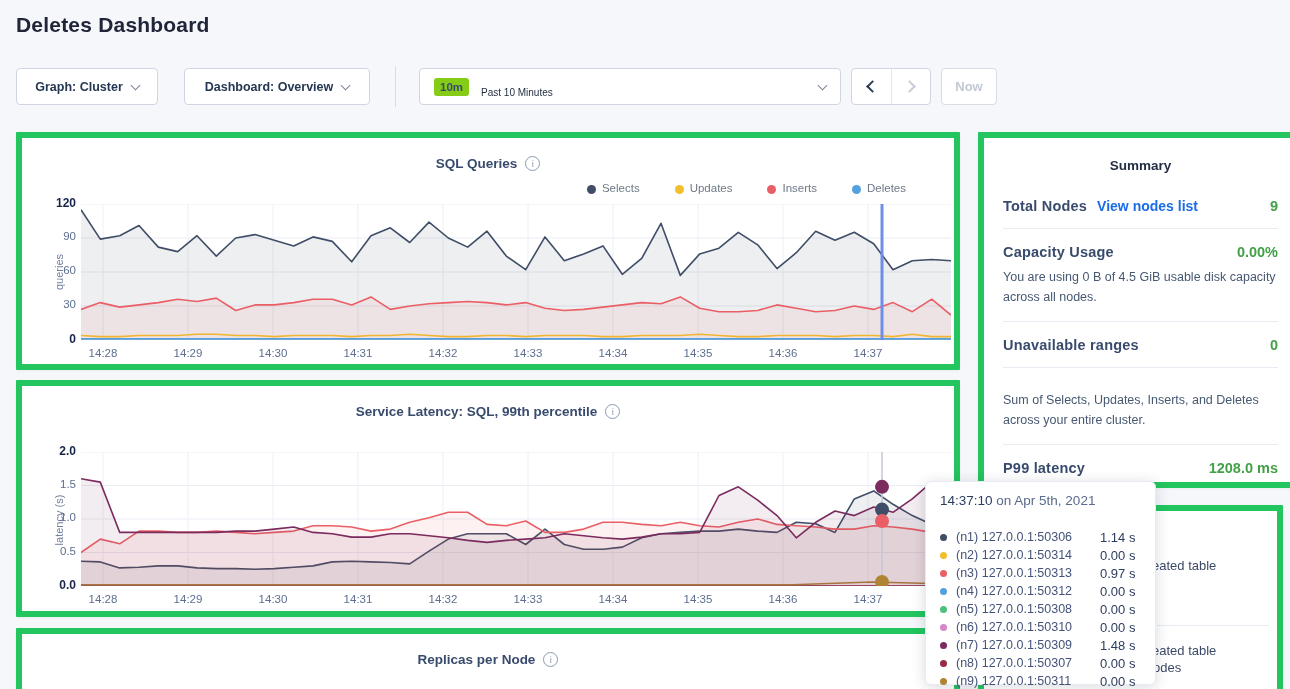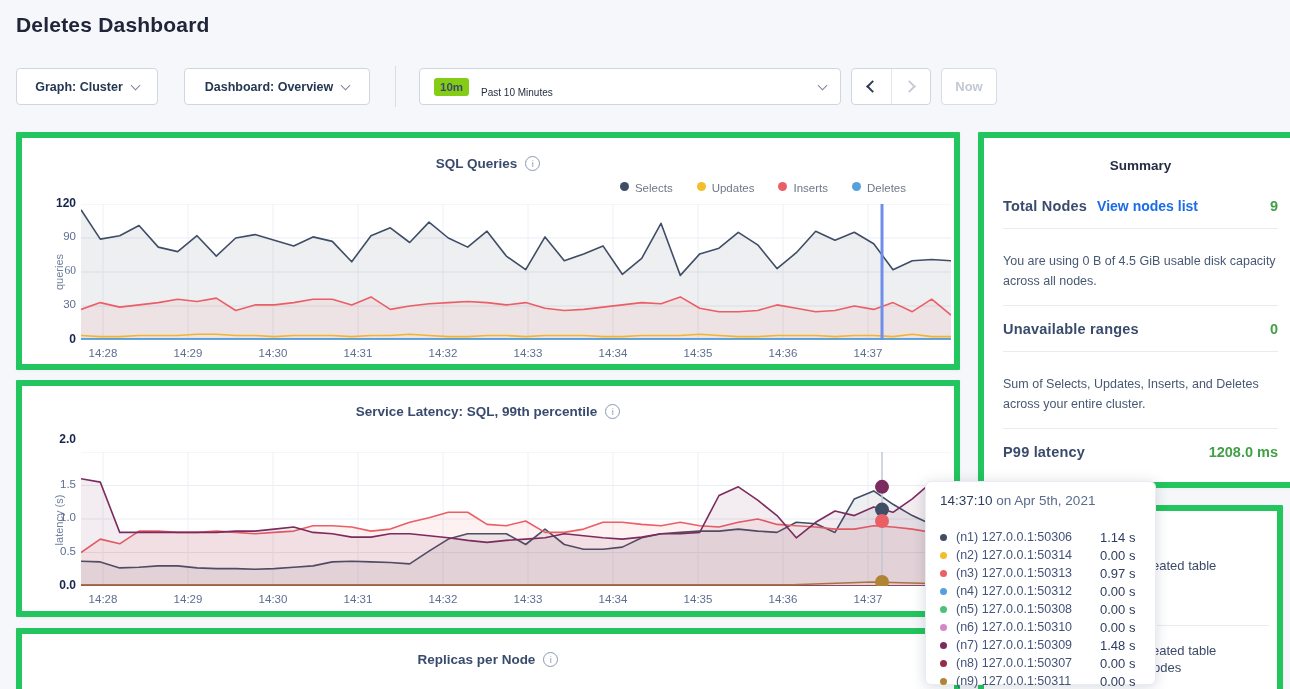--- a/index.html
+++ b/index.html
@@ -34,21 +34,21 @@
   .chart-card1 { left:16px; top:132px; width:944px; height:238px; }
   .chart-card2 { left:16px; top:380px; width:944px; height:237px; }
   .chart-card3 { left:16px; top:628px; width:944px; height:120px; }
 
   .chart-title-row { display:flex; align-items:center; justify-content:center; gap:8px; padding-top:18px; }
   .chart-title { font-size:13.5px; font-weight:700; color:#394b6d; }
   .info-icon { width:15px; height:15px; border:1.2px solid #8b99b0; border-radius:50%; color:#8b99b0; font-size:9.5px;
                display:inline-flex; align-items:center; justify-content:center; font-weight:400; }
 
   .legend { position:absolute; top:44px; right:48px; display:flex; gap:24px; }
-  .lg-item { display:flex; align-items:flex-start; gap:6px; font-size:11.5px; color:#6e7887; cursor:pointer; }
+  .lg-item { display:flex; align-items:flex-end; gap:6px; font-size:11.5px; color:#6e7887; cursor:pointer;margin-left:11px; }
   .lg-dot { width:9px; height:9px; border-radius:50%; display:inline-block; }
 
   .plot { position:absolute; left:59px; top:66px; }
   .ytick { position:absolute; left:14px; width:40px; text-align:right; font-size:11.5px; color:#5d6e90; }
   .ytick.bold { font-size:12px; font-weight:700; color:#17264a; }
   .xtick { position:absolute; width:40px; text-align:center; font-size:11.5px; color:#5d6e90; }
   .unit-label { position:absolute; left:37px; top:134px; transform:translate(-50%,-50%) rotate(-90deg);
                 font-size:11px; color:#71809e; white-space:nowrap; }
 
   .summary-card { left:978px; top:132px; width:325px; height:356px; }
@@ -155,21 +155,21 @@
           <polygon points="0.0,5.7 19.3,35.1 38.7,31.7 58.0,21.5 77.3,43.1 96.7,47.6 116.0,31.7 135.3,52.1 154.7,34.0 174.0,30.6 193.3,36.3 212.7,41.9 232.0,32.9 251.3,37.4 270.7,57.8 290.0,31.7 309.3,23.8 328.7,38.5 348.0,18.1 367.3,34.0 386.7,43.1 406.0,27.2 425.3,52.1 444.7,65.7 464.0,32.9 483.3,56.7 502.7,49.9 522.0,41.9 541.3,70.3 560.7,54.4 580.0,19.3 599.3,71.4 618.7,49.9 638.0,44.2 657.3,28.3 676.7,40.8 696.0,64.6 715.3,48.7 734.7,27.2 754.0,36.3 773.3,28.3 792.7,39.7 812.0,65.7 831.3,56.7 850.7,55.5 870.0,56.7 870,136 0,136" fill="#3f4d66" fill-opacity="0.09" stroke="none"></polygon>
           <polyline points="0.0,5.7 19.3,35.1 38.7,31.7 58.0,21.5 77.3,43.1 96.7,47.6 116.0,31.7 135.3,52.1 154.7,34.0 174.0,30.6 193.3,36.3 212.7,41.9 232.0,32.9 251.3,37.4 270.7,57.8 290.0,31.7 309.3,23.8 328.7,38.5 348.0,18.1 367.3,34.0 386.7,43.1 406.0,27.2 425.3,52.1 444.7,65.7 464.0,32.9 483.3,56.7 502.7,49.9 522.0,41.9 541.3,70.3 560.7,54.4 580.0,19.3 599.3,71.4 618.7,49.9 638.0,44.2 657.3,28.3 676.7,40.8 696.0,64.6 715.3,48.7 734.7,27.2 754.0,36.3 773.3,28.3 792.7,39.7 812.0,65.7 831.3,56.7 850.7,55.5 870.0,56.7" fill="none" stroke="#3f4d66" stroke-width="1.6" stroke-linejoin="round"></polyline>
           <polyline points="0.0,131.5 19.3,132.6 38.7,132.6 58.0,131.5 77.3,131.5 96.7,131.5 116.0,130.3 135.3,130.3 154.7,131.5 174.0,131.5 193.3,132.6 212.7,131.5 232.0,131.5 251.3,131.5 270.7,132.6 290.0,131.5 309.3,131.5 328.7,130.3 348.0,131.5 367.3,132.6 386.7,132.6 406.0,131.5 425.3,131.5 444.7,132.6 464.0,131.5 483.3,131.5 502.7,131.5 522.0,132.6 541.3,132.6 560.7,131.5 580.0,131.5 599.3,131.5 618.7,130.3 638.0,131.5 657.3,132.6 676.7,132.6 696.0,131.5 715.3,131.5 734.7,131.5 754.0,132.6 773.3,131.5 792.7,131.5 812.0,132.6 831.3,130.3 850.7,132.6 870.0,132.6" fill="none" stroke="#f2be2c" stroke-width="1.6" stroke-linejoin="round"></polyline>
           <polygon points="0.0,105.4 19.3,98.6 38.7,103.1 58.0,100.9 77.3,98.6 96.7,95.2 116.0,97.5 135.3,94.1 154.7,106.5 174.0,100.9 193.3,100.9 212.7,98.6 232.0,95.2 251.3,95.2 270.7,100.9 290.0,92.9 309.3,105.4 328.7,102.0 348.0,99.7 367.3,98.6 386.7,97.5 406.0,98.6 425.3,100.9 444.7,98.6 464.0,104.3 483.3,106.5 502.7,105.4 522.0,103.1 541.3,100.9 560.7,98.6 580.0,99.7 599.3,92.9 618.7,104.3 638.0,107.7 657.3,107.7 676.7,106.5 696.0,100.9 715.3,104.3 734.7,107.7 754.0,106.5 773.3,102.0 792.7,105.4 812.0,98.6 831.3,107.7 850.7,95.2 870.0,111.1 870,136 0,136" fill="#ea5f66" fill-opacity="0.09" stroke="none"></polygon>
           <polyline points="0.0,105.4 19.3,98.6 38.7,103.1 58.0,100.9 77.3,98.6 96.7,95.2 116.0,97.5 135.3,94.1 154.7,106.5 174.0,100.9 193.3,100.9 212.7,98.6 232.0,95.2 251.3,95.2 270.7,100.9 290.0,92.9 309.3,105.4 328.7,102.0 348.0,99.7 367.3,98.6 386.7,97.5 406.0,98.6 425.3,100.9 444.7,98.6 464.0,104.3 483.3,106.5 502.7,105.4 522.0,103.1 541.3,100.9 560.7,98.6 580.0,99.7 599.3,92.9 618.7,104.3 638.0,107.7 657.3,107.7 676.7,106.5 696.0,100.9 715.3,104.3 734.7,107.7 754.0,106.5 773.3,102.0 792.7,105.4 812.0,98.6 831.3,107.7 850.7,95.2 870.0,111.1" fill="none" stroke="#ea5f66" stroke-width="1.6" stroke-linejoin="round"></polyline>
           <polyline points="0.0,134.9 19.3,134.9 38.7,134.9 58.0,134.9 77.3,134.9 96.7,134.9 116.0,134.9 135.3,134.9 154.7,134.9 174.0,134.9 193.3,134.9 212.7,134.9 232.0,134.9 251.3,134.9 270.7,134.9 290.0,134.9 309.3,134.9 328.7,134.9 348.0,134.9 367.3,134.9 386.7,134.9 406.0,134.9 425.3,134.9 444.7,134.9 464.0,134.9 483.3,134.9 502.7,134.9 522.0,134.9 541.3,134.9 560.7,134.9 580.0,134.9 599.3,134.9 618.7,134.9 638.0,134.9 657.3,134.9 676.7,134.9 696.0,134.9 715.3,134.9 734.7,134.9 754.0,134.9 773.3,134.9 792.7,134.9 812.0,134.9 831.3,134.9 850.7,134.9 870.0,134.9" fill="none" stroke="#54a1dd" stroke-width="1.6" stroke-linejoin="round"></polyline>
           <line x1="801.009" y1="0" x2="801.009" y2="136" stroke="#6f8ee8" stroke-width="3"></line>
         </svg></div>
   <span class="ytick bold" style="top: 194px;">0</span>
       <span class="ytick" style="top: 160px;">30</span>
-      <span class="ytick" style="top: 126px; font-family: Liberation Serif, serif;">60</span>
+      <span class="ytick" style="top: 126px;">60</span>
       <span class="ytick" style="top: 92px;">90</span>
       <span class="ytick bold" style="top: 58px;">120</span>
       <span class="xtick" style="left: 61px; top: 209px;">14:28</span>
       <span class="xtick" style="left: 146px; top: 209px;">14:29</span>
       <span class="xtick" style="left: 231px; top: 209px;">14:30</span>
       <span class="xtick" style="left: 316px; top: 209px;">14:31</span>
       <span class="xtick" style="left: 401px; top: 209px;">14:32</span>
       <span class="xtick" style="left: 486px; top: 209px;">14:33</span>
       <span class="xtick" style="left: 571px; top: 209px;">14:34</span>
       <span class="xtick" style="left: 656px; top: 209px;">14:35</span>
@@ -214,21 +214,21 @@
           <line x1="801.009" y1="0" x2="801.009" y2="134" stroke="#c3c8d2" stroke-width="1.5"></line>
           <circle cx="801.009" cy="34.84" r="7" fill="#7c2b5e"></circle>
           <circle cx="801.009" cy="57.620000000000005" r="7" fill="#3f4d66"></circle>
           <circle cx="801.009" cy="69.01" r="7" fill="#ea5f66"></circle>
           <circle cx="801.009" cy="129.98" r="7" fill="#b08435"></circle>
         </svg></div>
   <span class="ytick bold" style="top: 192px;">0.0</span>
       <span class="ytick" style="top: 158.5px;">0.5</span>
       <span class="ytick" style="top: 125px;">1.0</span>
       <span class="ytick" style="top: 91.5px;">1.5</span>
-      <span class="ytick bold" style="top: 46px;">2.0</span>
+      <span class="ytick bold" style="top: 58px;">2.0</span>
       <span class="xtick" style="left: 61px; top: 207px;">14:28</span>
       <span class="xtick" style="left: 146px; top: 207px;">14:29</span>
       <span class="xtick" style="left: 231px; top: 207px;">14:30</span>
       <span class="xtick" style="left: 316px; top: 207px;">14:31</span>
       <span class="xtick" style="left: 401px; top: 207px;">14:32</span>
       <span class="xtick" style="left: 486px; top: 207px;">14:33</span>
       <span class="xtick" style="left: 571px; top: 207px;">14:34</span>
       <span class="xtick" style="left: 656px; top: 207px;">14:35</span>
       <span class="xtick" style="left: 741px; top: 207px;">14:36</span>
       <span class="xtick" style="left: 826px; top: 207px;">14:37</span>
@@ -245,20 +245,24 @@
     <div class="summary-title">Summary</div>
     <div class="summary-rows">
         <div class="sum-row">
           <div class="sum-top">
             <span class="sum-label">Total Nodes</span>
             <span class="sum-link">View nodes list</span>
             <span class="sum-value">9</span>
           </div>
         </div>
         <div class="sum-row">
+          <div class="sum-top">
+            <span class="sum-label">Capacity Usage</span>
+            <span class="sum-value">0.00%</span>
+          </div>
           <div class="sum-sub">You are using 0 B of 4.5 GiB usable disk capacity across all nodes.</div>
         </div>
         <div class="sum-row">
           <div class="sum-top">
             <span class="sum-label">Unavailable ranges</span>
             <span class="sum-value">0</span>
           </div>
         </div>
         <div class="sum-row">
           <div class="sum-sub">Sum of Selects, Updates, Inserts, and Deletes across your entire cluster.</div>

